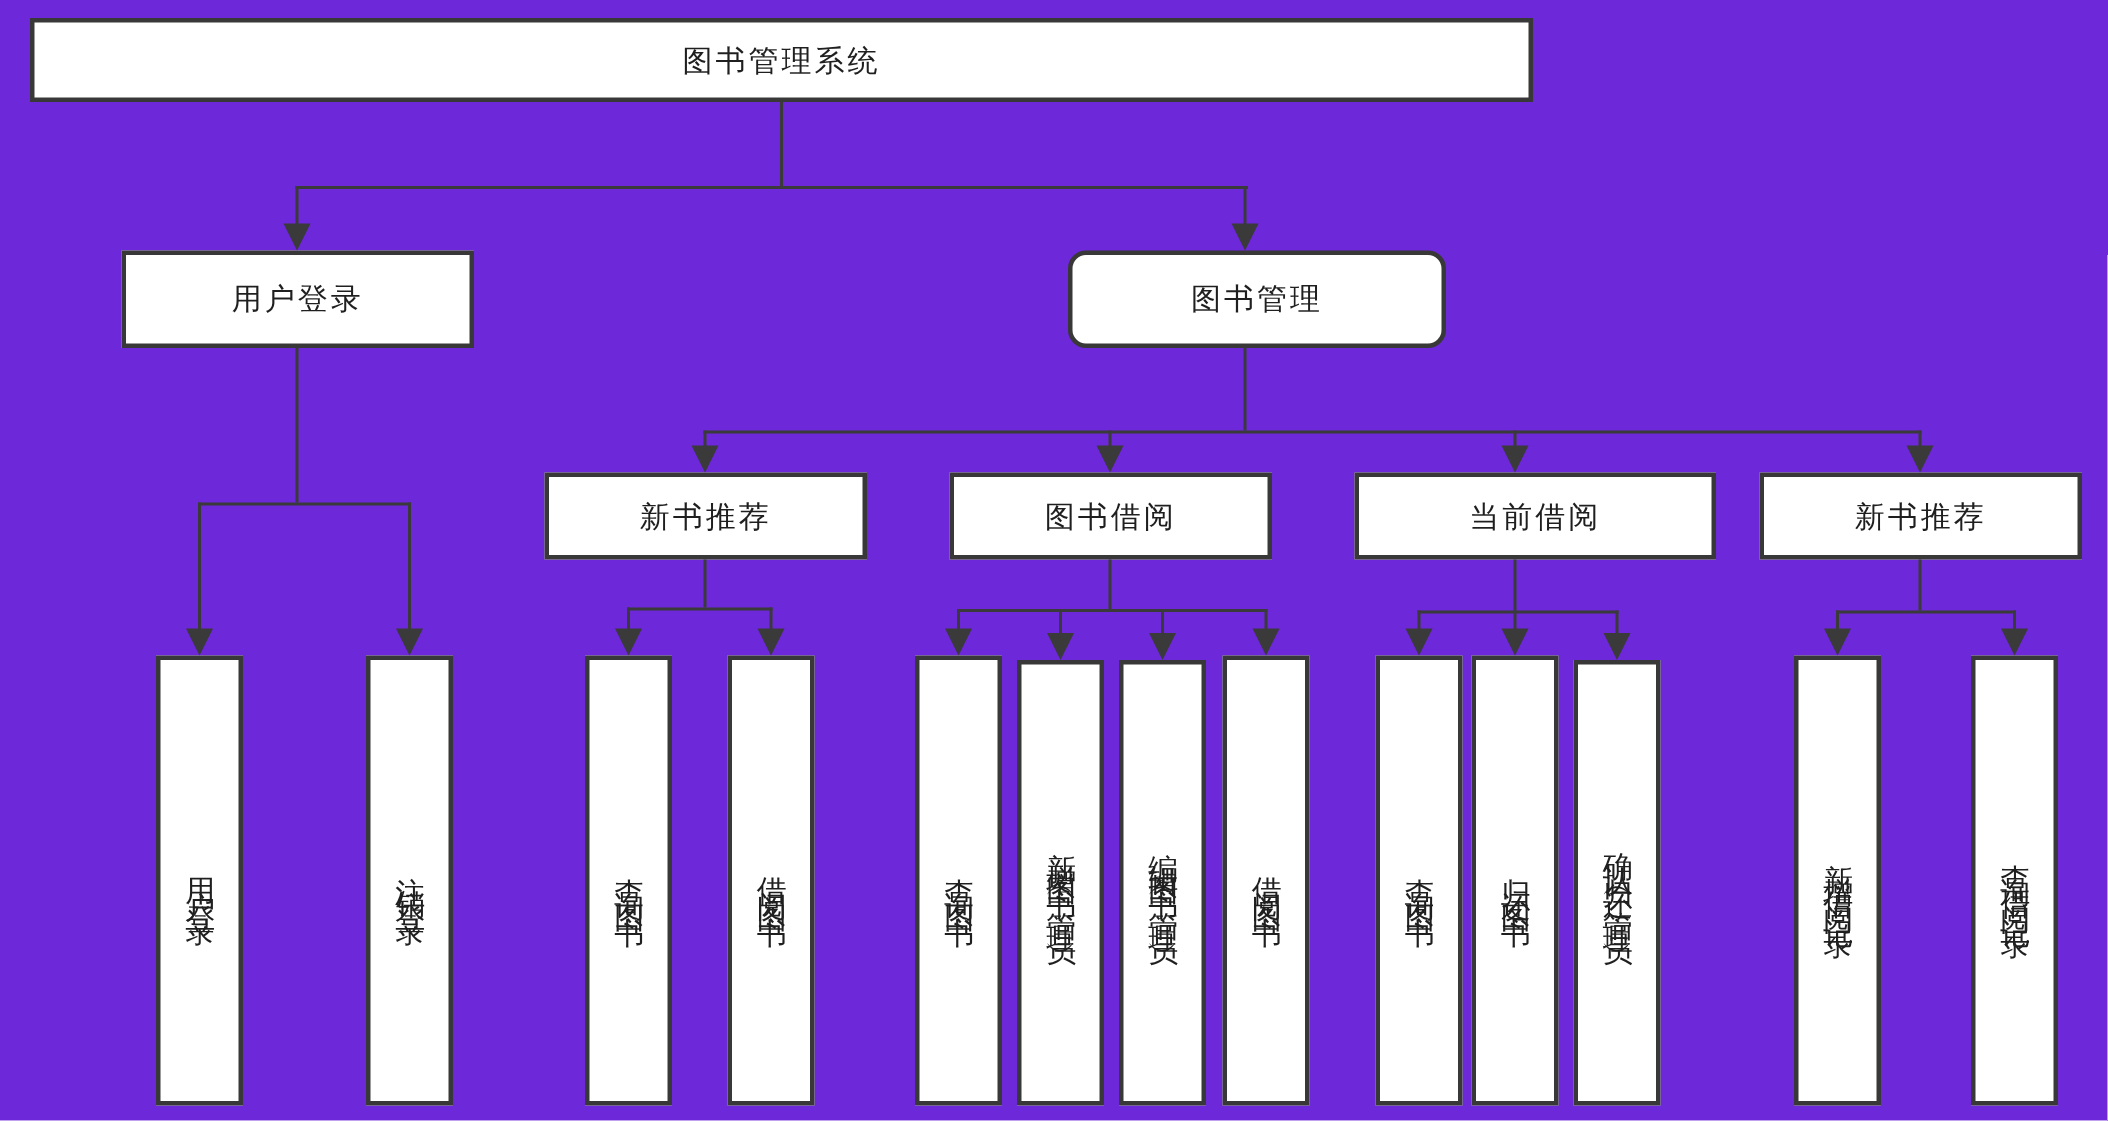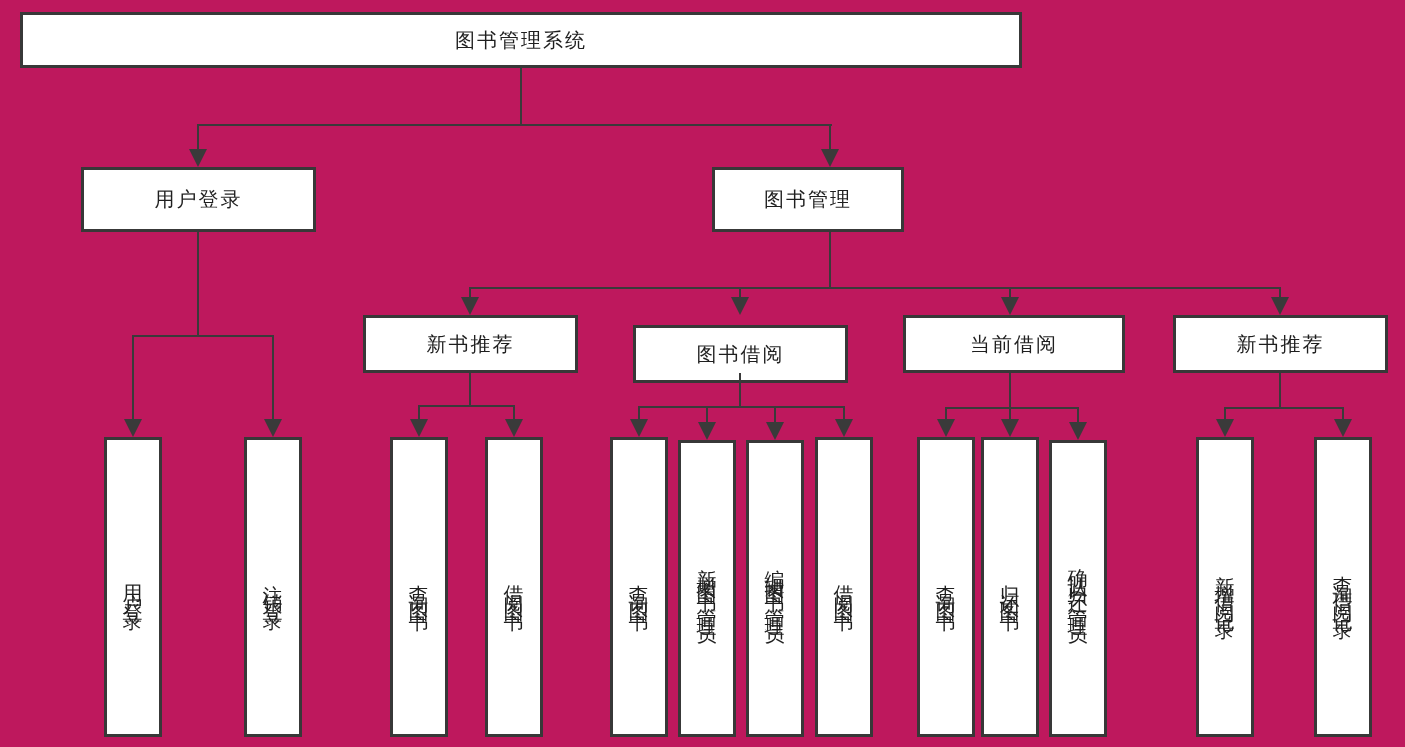--- a/index.html
+++ b/index.html
@@ -5,21 +5,21 @@
   html, body {
     margin: 0;
     padding: 0;
     background: #ffffff;
     font-family: "Liberation Sans", sans-serif;
   }
   #stage {
     position: relative;
     width: 1405px;
     height: 747px;
-    background: #be185d;
+    background: #6d28d9;
     overflow: hidden;
     color: #1f1f1f;
   }
   
   .hbox {
     position: absolute;
     box-sizing: border-box;
     background: #ffffff;
     border: 3px solid #383838;
     display: flex;
@@ -80,31 +80,31 @@
 
 <div id="stage">
 
   <div class="hbox" style="left:20px; top:12px; width:1002px; height:56px;">
     <span>图书管理系统</span>
   </div>
 
   <div class="hbox" style="left:81px; top:167px; width:235px; height:65px;">
     <span>用户登录</span>
   </div>
-  <div class="hbox" style="left:712px; top:167px; width:192px; height:65px;">
+  <div class="hbox" style="left:712px; top:167px; width:252px; height:65px;border-radius:12px;">
     <span>图书管理</span>
   </div>
 
   <div class="hbox" style="left:363px; top:315px; width:215px; height:58px;">
     <span>新书推荐</span>
   </div>
-  <div class="hbox" style="left:633px; top:315px; width:215px; height:58px;margin-top:10px;">
+  <div class="hbox" style="left:633px; top:315px; width:215px; height:58px;">
     <span>图书借阅</span>
   </div>
-  <div class="hbox" style="left:903px; top:315px; width:222px; height:58px;">
+  <div class="hbox" style="left:903px; top:315px; width:241px; height:58px;">
     <span>当前借阅</span>
   </div>
   <div class="hbox" style="left:1173px; top:315px; width:215px; height:58px;">
     <span>新书推荐</span>
   </div>
 
   <div class="vbox" style="left:104px; top:437px; height:300px;">
     <span>用户登录</span>
   </div>
   <div class="vbox" style="left:244px; top:437px; height:300px;">

